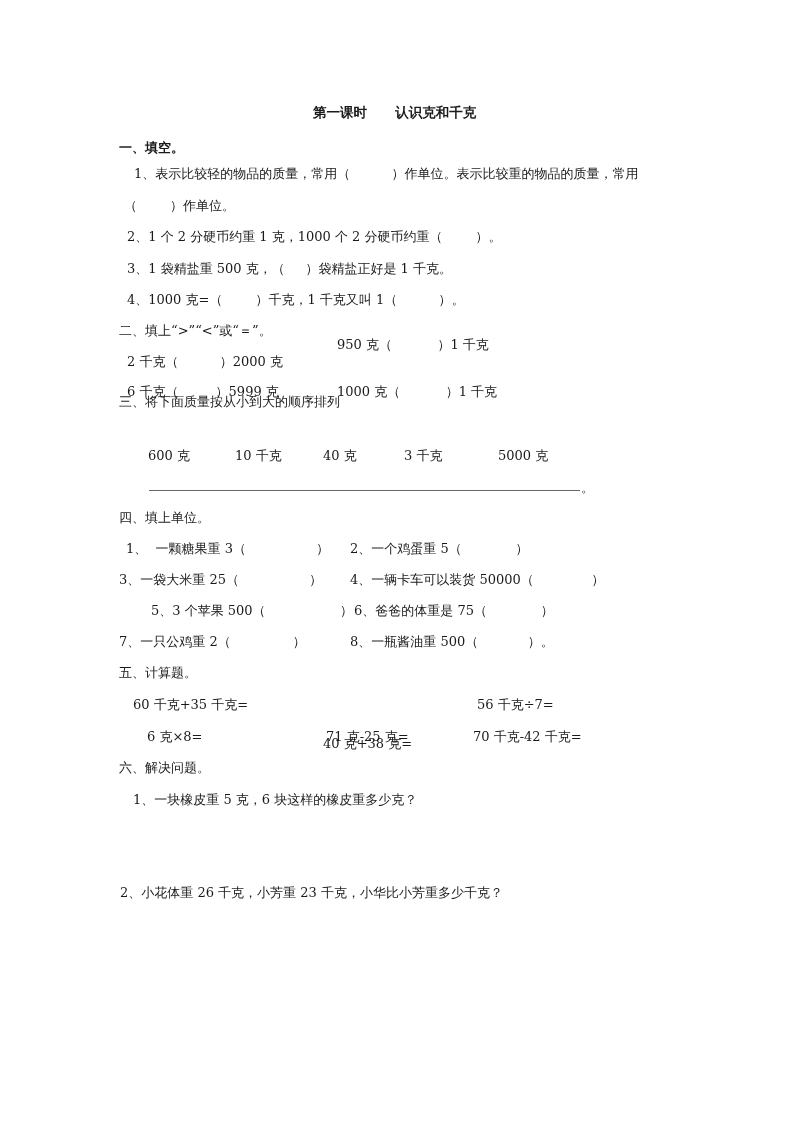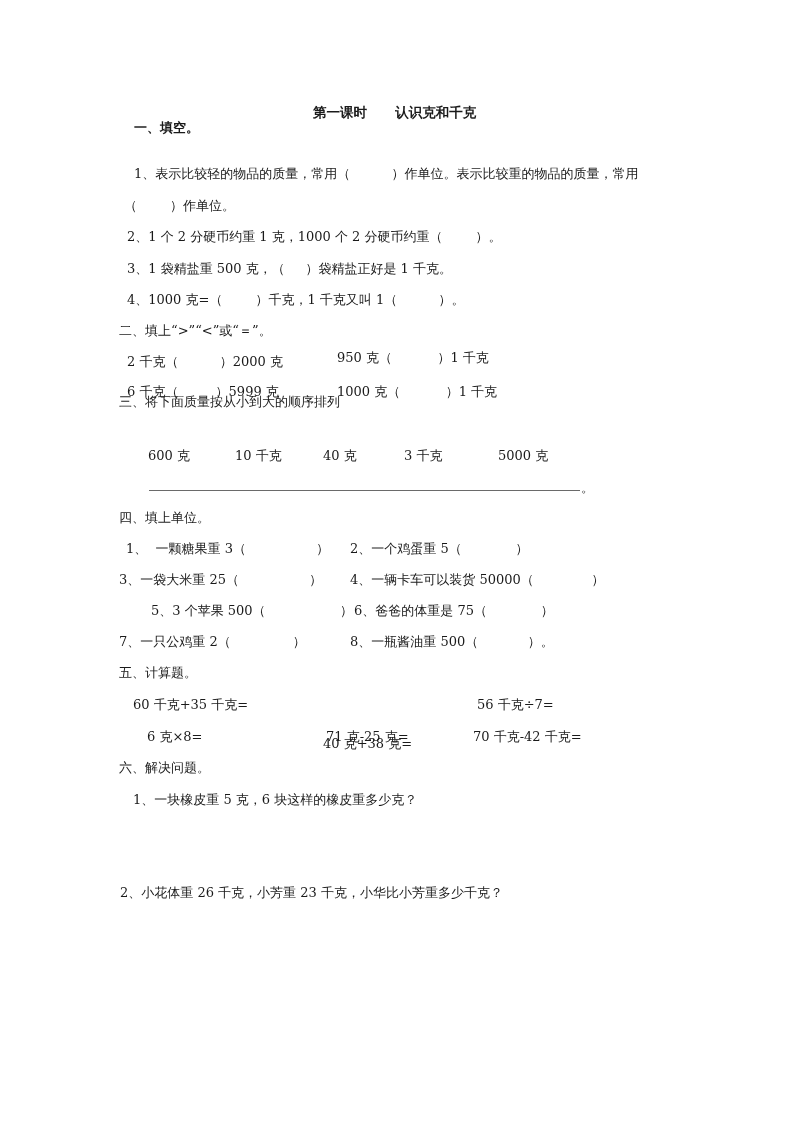--- a/index.html
+++ b/index.html
@@ -10,30 +10,30 @@
   .heading-bold { font-weight: bold; font-family: "DejaVu Sans", "Liberation Sans", sans-serif; }
   .rule { position: absolute; left: 149px; top: 490px; width: 431px; height: 0; border-top: 1px solid #6a6a6a; }
 </style>
 </head>
 <body>
 
 <div>
 
   <div class="line title" style="left:313px; top:104px;">第一课时      认识克和千克</div>
 
-  <div class="line heading-bold" style="left:119px; top:120px;margin-left:15px;">一、填空。</div>
+  <div class="line heading-bold" style="left:119px; top:140px;">一、填空。</div>
   <div class="line" style="left:134px; top:166px;">1、表示比较轻的物品的质量，常用（          ）作单位。表示比较重的物品的质量，常用</div>
   <div class="line" style="left:124px; top:198px;">（        ）作单位。</div>
   <div class="line" style="left:127px; top:229px;">2、1 个 2 分硬币约重 1 克，1000 个 2 分硬币约重（        ）。</div>
   <div class="line" style="left:127px; top:261px;">3、1 袋精盐重 500 克，（     ）袋精盐正好是 1 千克。</div>
   <div class="line" style="left:127px; top:292px;text-align:center;">4、1000 克=（        ）千克，1 千克又叫 1（          ）。</div>
 
   <div class="line" style="left:119px; top:323px;">二、填上“&gt;”“&lt;”或“＝”。</div>
   <div class="line" style="left:127px; top:354px;">2 千克（          ）2000 克</div>
-  <div class="line" style="left:337px; top:350px;text-align:right;">950 克（           ）1 千克</div>
+  <div class="line" style="left:337px; top:337px;text-align:right;">950 克（           ）1 千克</div>
   <div class="line" style="left:127px; top:384px;">6 千克（         ）5999 克</div>
   <div class="line" style="left:337px; top:384px;">1000 克（           ）1 千克</div>
 
   <div class="line" style="left:119px; top:394px;text-align:center;">三、将下面质量按从小到大的顺序排列</div>
   <div class="line" style="left:148px; top:448px;">600 克</div>
   <div class="line" style="left:235px; top:448px;">10 千克</div>
   <div class="line" style="left:323px; top:448px;">40 克</div>
   <div class="line" style="left:404px; top:448px;">3 千克</div>
   <div class="line" style="left:498px; top:448px;">5000 克</div>
   <div class="rule"></div>

